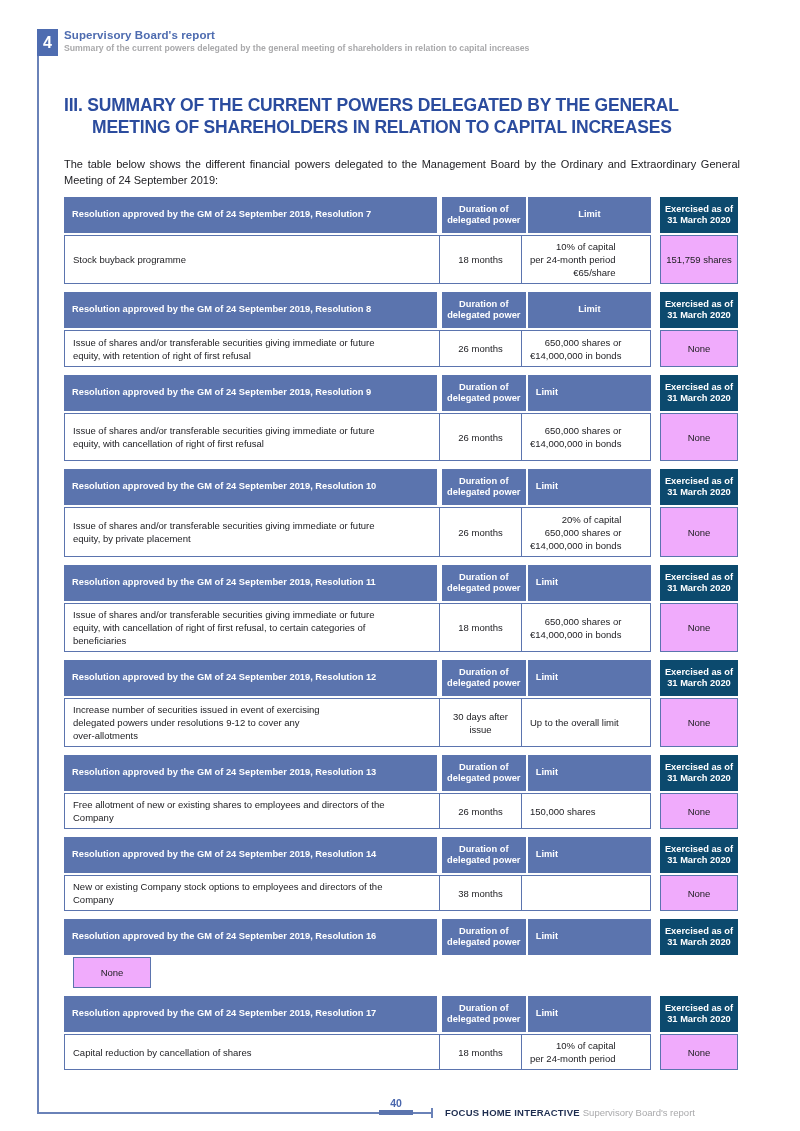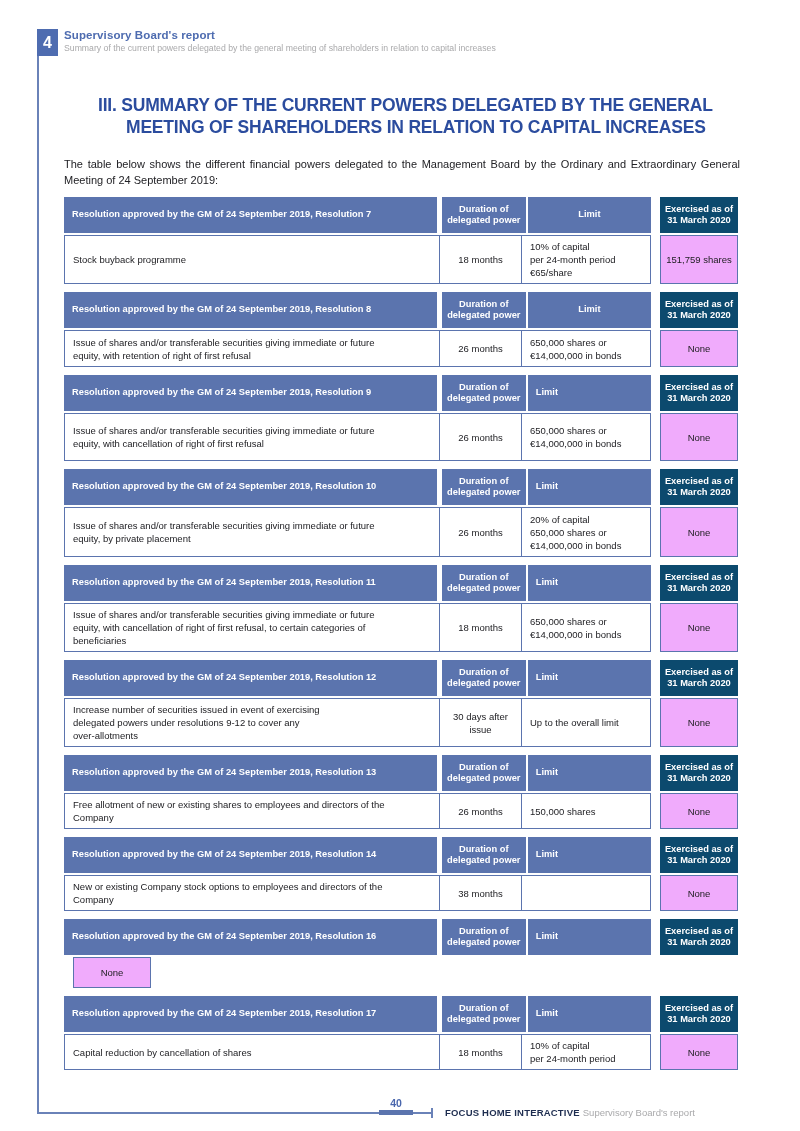--- a/index.html
+++ b/index.html
@@ -19,27 +19,27 @@
     width: 1.5px; height: 1057px; background: #6a82b8;
   }
   .chapter-box {
     position: absolute; left: 37px; top: 29px;
     width: 21px; height: 27px; background: #4e6cb0;
     color: #ffffff; font-weight: bold; font-size: 16px;
     display: flex; align-items: center; justify-content: center;
   }
   .chapter-head { position: absolute; left: 64px; top: 29px; width: 700px; }
   .chapter-title { color: #4e6cb0; font-size: 11.5px; font-weight: bold; letter-spacing: 0.1px; }
-  .chapter-subtitle { color: #a9a9ab; font-size: 8.7px; margin-top: 2px; }
+  .chapter-subtitle { color: #a9a9ab; font-size: 8.7px; margin-top: 2px; font-weight: bold; }
 
   
   .main-heading {
     position: absolute; left: 64px; top: 94px; width: 676px;
     color: #2b4c9e; font-weight: bold; font-size: 17.5px;
-    line-height: 22px; letter-spacing: -0.2px; margin-left: 34px;
+    line-height: 22px; letter-spacing: -0.2px;
   }
   .main-heading .line2 { margin-left: 28px; }
 
   
   .intro {
     position: absolute; left: 64px; top: 156px; width: 676px;
     font-size: 11px; line-height: 16px; text-align: justify; color: #222226;
   }
 
   
@@ -66,21 +66,21 @@
   
   .bod { margin-top: 2px; }
   .bod .t-main { border: 1.5px solid #5b74ae; background: #fff; }
   .bod .cell {
     font-size: 9.5px; line-height: 13px; color: #222226;
     display: flex; align-items: center; white-space: pre-line;
   }
   .bod .c-desc { width: 375px; padding: 4px 8px; border-right: 1.5px solid #5b74ae; }
   .bod .c-dur  { width: 82px; padding: 4px 4px; border-right: 1.5px solid #5b74ae;
                  justify-content: center; text-align: center; }
-  .bod .c-lim  { width: 124px; padding: 4px 8px; }
+  .bod .c-lim  { width: 124px; padding: 4px 8px; text-align: right; }
   .bod .c-ex   { width: 78px; border: 1.5px solid #5b74ae; background: #f0abfc;
                  font-size: 9.5px; display: flex; align-items: center; justify-content: center;
                  text-align: center; padding: 4px 3px; }
 
   .h44 .bod .cell, .h44 .bod .c-ex { min-height: 44px; }
   .h36 .bod .cell, .h36 .bod .c-ex { min-height: 35px; }
   .h46 .bod .cell, .h46 .bod .c-ex { min-height: 46px; }
   .h48 .bod .cell, .h48 .bod .c-ex { min-height: 48px; }
   .h32 .bod .cell, .h32 .bod .c-ex { min-height: 31px; }
 

